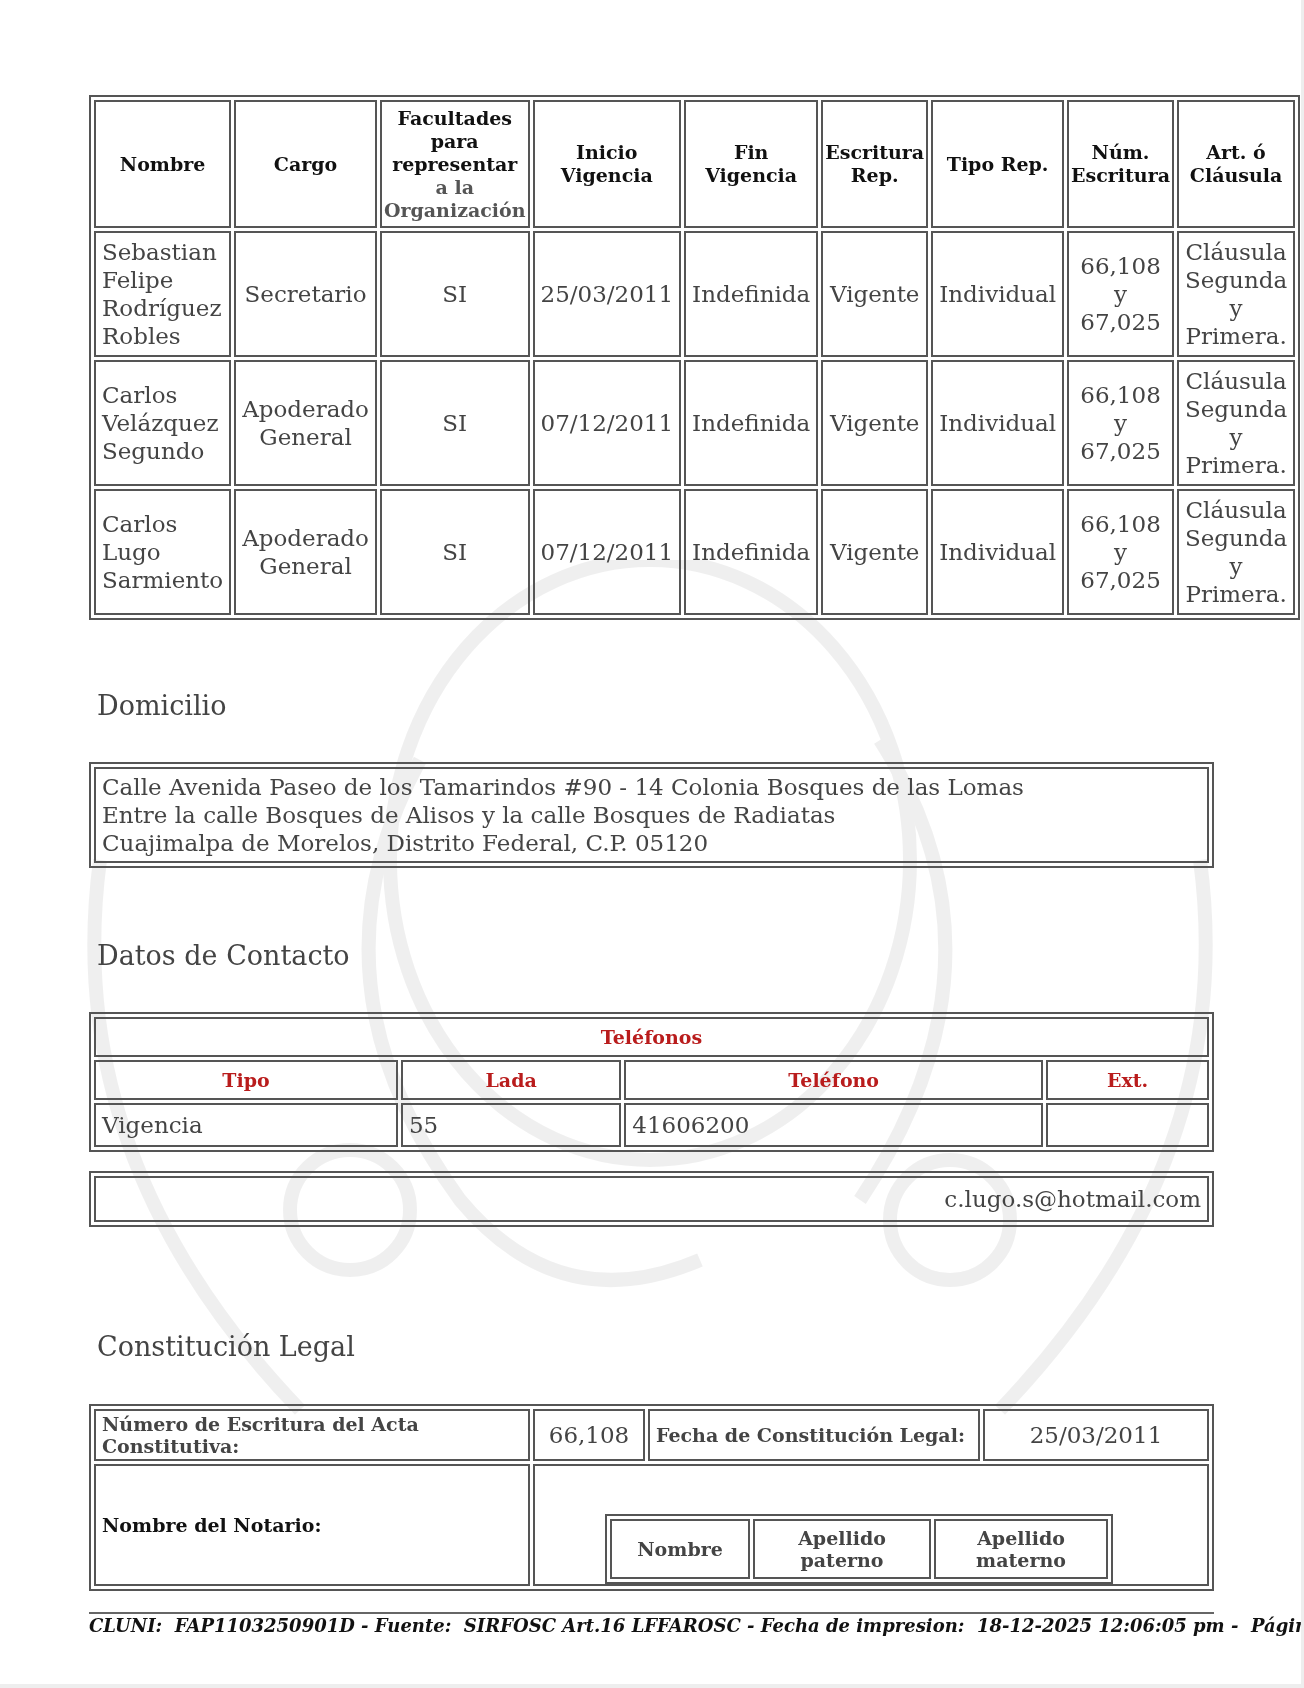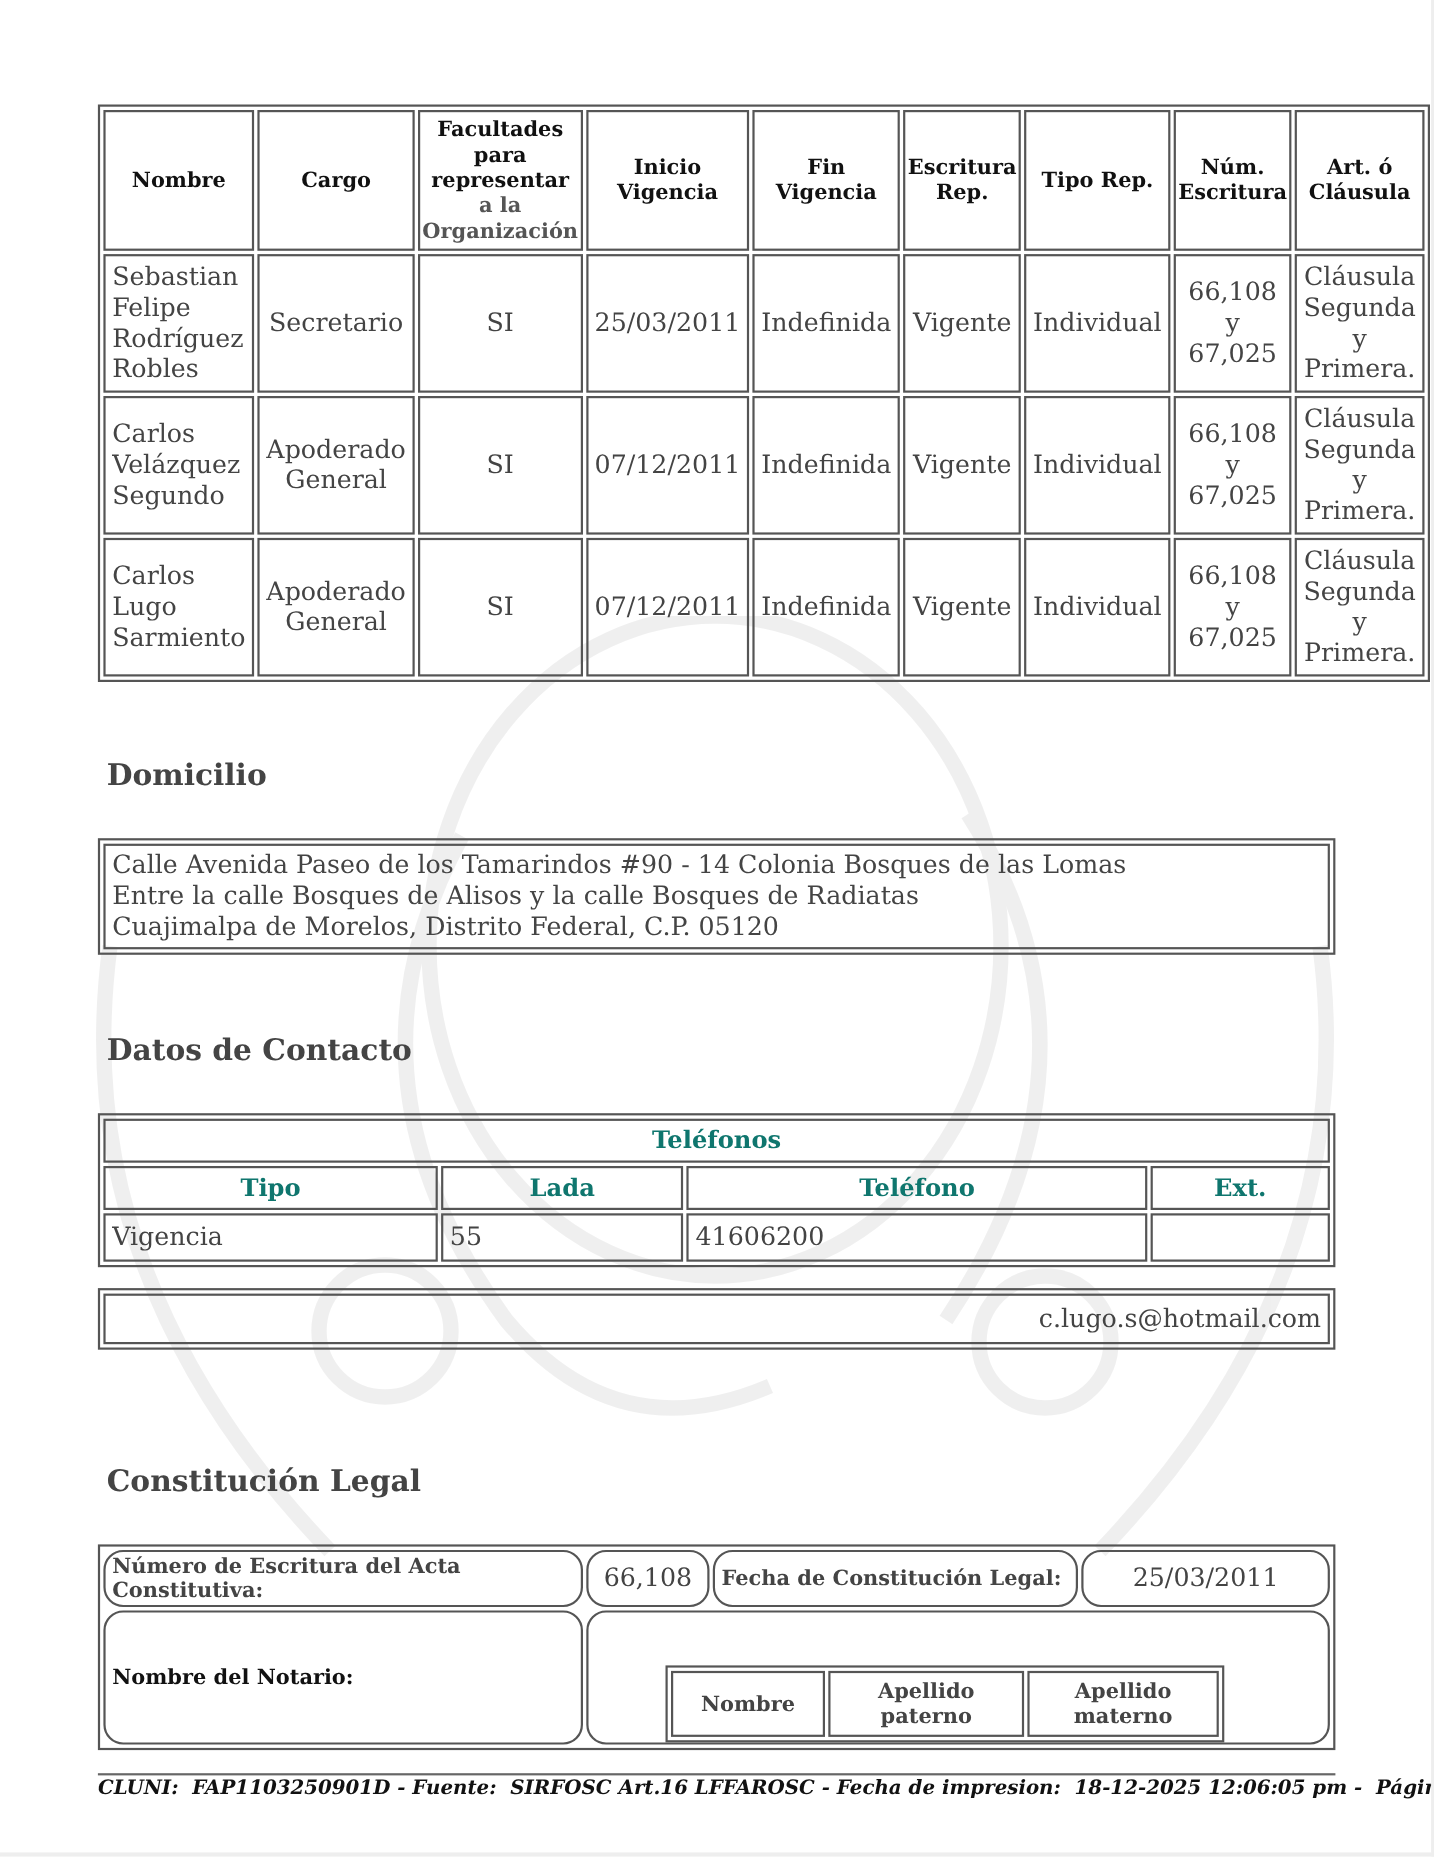--- a/index.html
+++ b/index.html
@@ -14,35 +14,35 @@
   td, th { border: 2px solid #555; padding: 2px 5px; margin-left: 14px; }
   .abs { position: absolute; }
 
   
   #rep-table { left: 89px; top: 95px; width: 1125px; }
   #rep-table th { font-weight: bold; font-size: 19px; color: #111; text-align: center; line-height: 23px; height: 120px; padding: 2px 2px; }
   #rep-table th .muted { color: #555; }
   #rep-table td { font-size: 23px; line-height: 28px; text-align: center; height: 118px; color: #444; padding: 2px 6px; }
   #rep-table td.left { text-align: left; }
 
-  h2.section { position: absolute; margin: 0; font-size: 27px; font-weight: bold; color: #444; }
+  h2.section { position: absolute; margin: 0; font-size: 27px; font-weight: normal; color: #444; }
 
   #addr-table { left: 89px; top: 762px; width: 1125px; }
   #addr-table td { font-size: 23px; line-height: 28px; text-align: left; padding: 4px 6px; }
 
   #phone-table { left: 89px; top: 1012px; width: 1125px; }
-  #phone-table th { font-size: 22px; font-weight: bold; color: #0f766e; height: 32px; text-align: center; }
+  #phone-table th { font-size: 19px; font-weight: bold; color: #b91c1c; height: 32px; text-align: center; }
   #phone-table td { font-size: 23px; height: 36px; text-align: left; padding: 2px 6px; }
 
   #email-table { left: 89px; top: 1171px; width: 1125px; }
   #email-table th { font-size: 19px; font-weight: bold; color: #444; height: 32px; text-align: center; }
   #email-table td { font-size: 23px; height: 38px; text-align: right; padding: 2px 6px; }
 
   #const-table { left: 89px; top: 1404px; width: 1125px; }
-  #const-table td { font-size: 19px; height: 38px; padding: 2px 6px; border-radius: 18px; }
+  #const-table td { font-size: 19px; height: 38px; padding: 2px 6px; }
   #const-table td.lbl { font-weight: bold; color: #444; }
   #const-table td.val { font-size: 23px; text-align: center; }
   #const-table td.lbl-dark { font-weight: bold; color: #111; height: 114px; }
   #notary-table { margin-left: 70px; width: 508px; border-spacing: 3px; }
   #notary-table th { font-size: 19px; font-weight: bold; color: #444; height: 52px; line-height: 22px; text-align: center; padding: 2px 4px; }
   #notary-table td { font-size: 19px; height: 30px; text-align: left; padding: 2px 4px; color: #222; font-weight: normal; }
 
   .footer-rule { position: absolute; left: 89px; top: 1612px; width: 1125px; height: 2px; background: #666; }
   .footer { position: absolute; left: 89px; top: 1614px; width: 1125px; text-align: right; font-size: 18px; font-weight: bold; font-style: italic; color: #111; white-space: pre; line-height: 24px; }
 </style>

